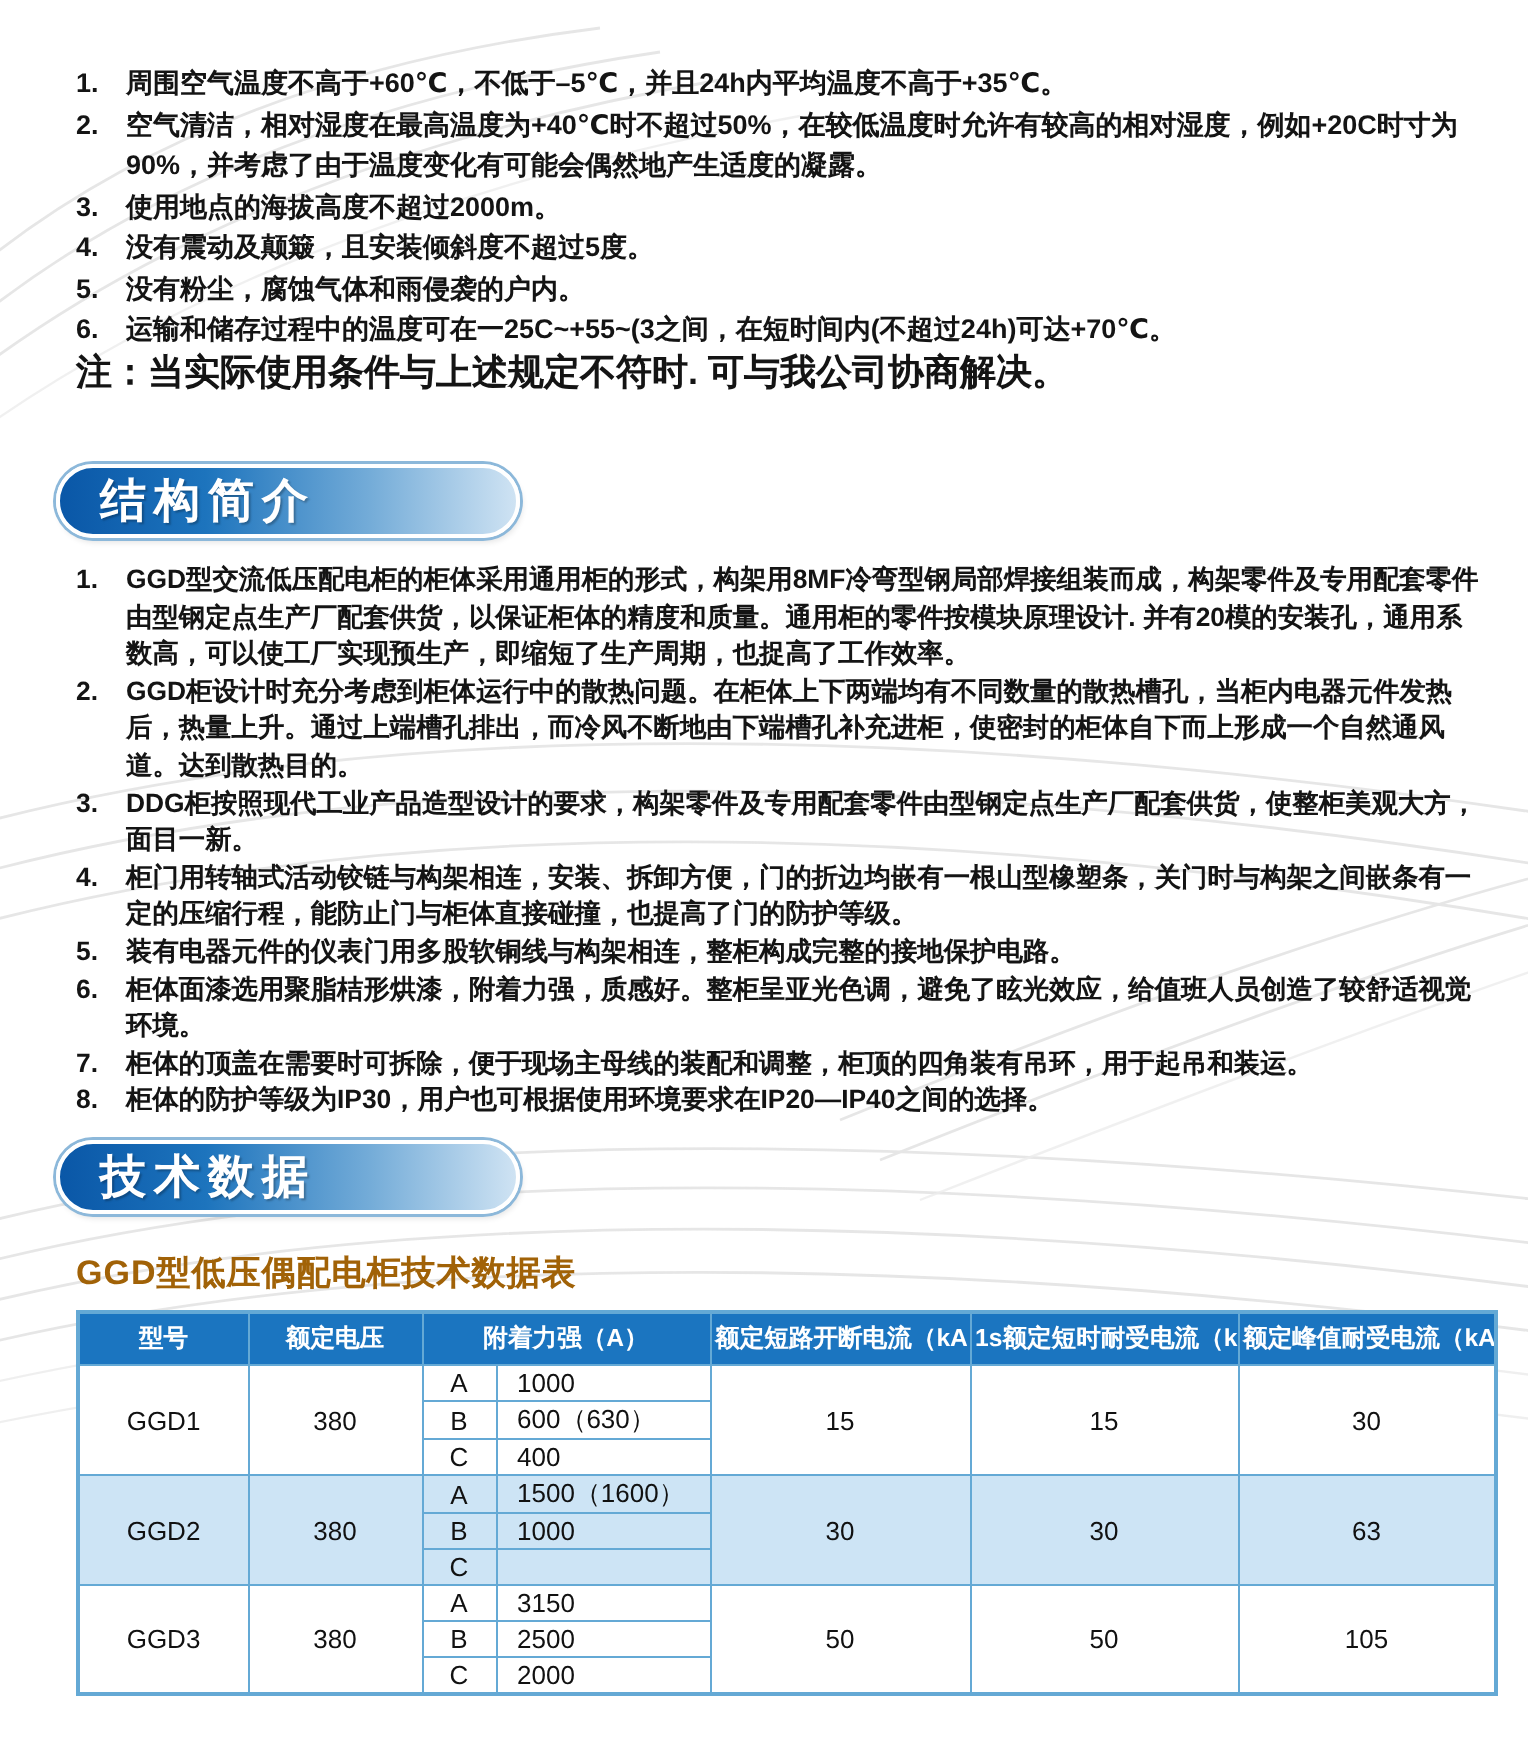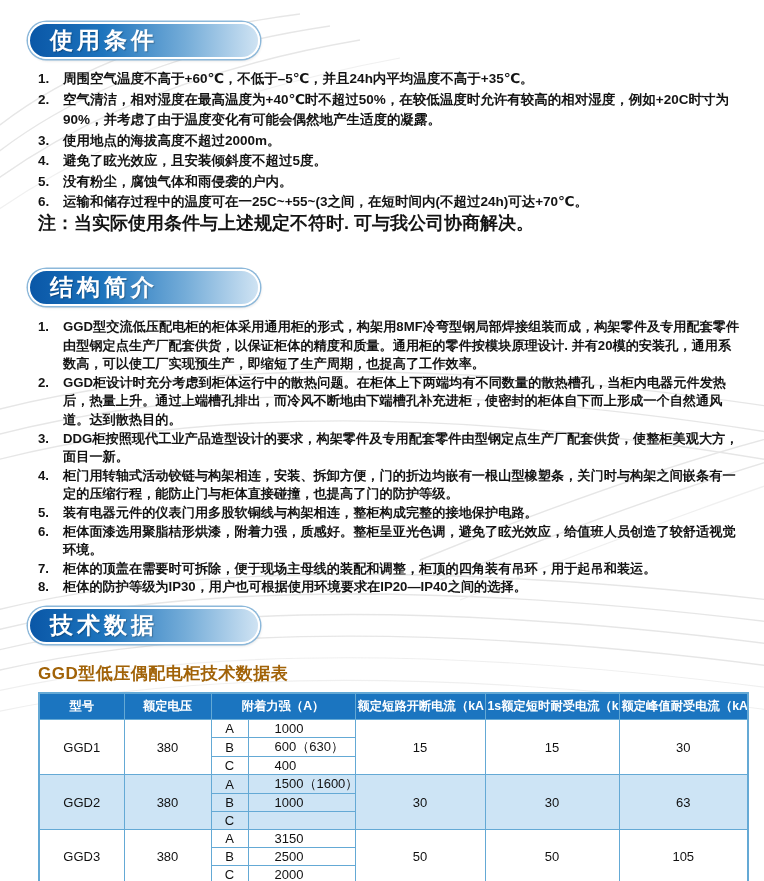--- a/index.html
+++ b/index.html
@@ -104,21 +104,21 @@
     padding: 0 2px;
   }
   table.tech td {
     height: 18px;
     font-size: 13px;
     font-weight: 400;
     color: #111;
     background: #ffffff;
     padding: 0 4px;
   }
-  table.tech td.sub-v { text-align: left; padding-left: 26px; }
+  table.tech td.sub-v { text-align: left; padding-left: 10px; }
   table.tech tr.hl td { background: #cde4f5; }
 </style>
 </head>
 <body>
 
 <svg class="bg-decor" width="764" height="881" viewBox="0 0 764 881">
   <g fill="none" stroke="#e4e4e4" stroke-width="1.4" opacity="0.9">
     <path d="M-30,150 Q90,40 300,14"></path>
     <path d="M-30,175 Q100,60 330,26"></path>
     <path d="M-30,200 Q115,82 360,40"></path>
@@ -135,40 +135,37 @@
   <g fill="none" stroke="#ececec" stroke-width="1.2" opacity="0.8">
     <path d="M-30,230 Q130,108 400,58"></path>
     <path d="M-40,700 Q260,622 770,688"></path>
     <path d="M-40,720 Q265,646 770,710"></path>
     <path d="M460,600 Q680,514 800,474"></path>
   </g>
 </svg>
 
 <div class="page">
 
-  <div class="banner">
-    <span class="banner-text">使用条件</span>
-  </div>
 
   <div class="list">
     <div class="li">
       <span class="num">1.</span>
       <span class="txt">周围空气温度不高于+60℃，不低于–5℃，并且24h内平均温度不高于+35℃。</span>
     </div>
     <div class="li">
       <span class="num">2.</span>
       <span class="txt">空气清洁，相对湿度在最高温度为+40℃时不超过50%，在较低温度时允许有较高的相对湿度，例如+20C时寸为90%，并考虑了由于温度变化有可能会偶然地产生适度的凝露。</span>
     </div>
     <div class="li">
       <span class="num">3.</span>
       <span class="txt">使用地点的海拔高度不超过2000m。</span>
     </div>
     <div class="li">
       <span class="num">4.</span>
-      <span class="txt">避免了眩光效应，且安装倾斜度不超过5度。</span>
+      <span class="txt">没有震动及颠簸，且安装倾斜度不超过5度。</span>
     </div>
     <div class="li">
       <span class="num">5.</span>
       <span class="txt">没有粉尘，腐蚀气体和雨侵袭的户内。</span>
     </div>
     <div class="li">
       <span class="num">6.</span>
       <span class="txt">运输和储存过程中的温度可在一25C~+55~(3之间，在短时间内(不超过24h)可达+70℃。</span>
     </div>
   </div>

